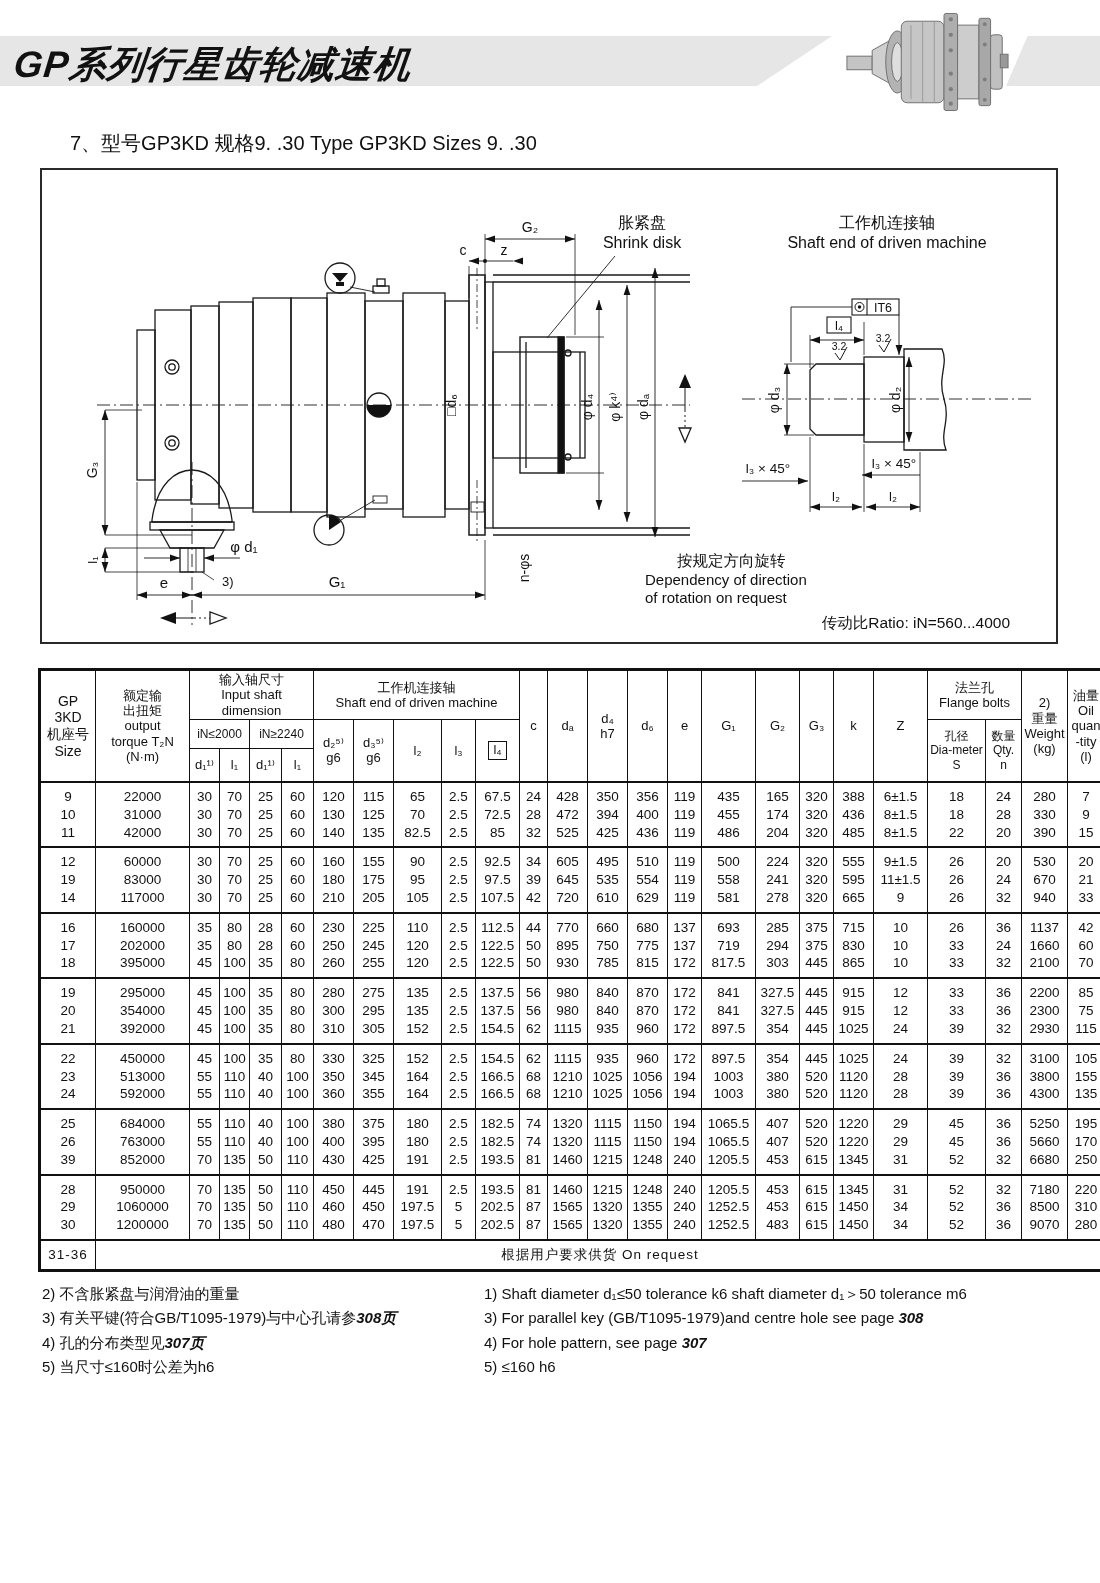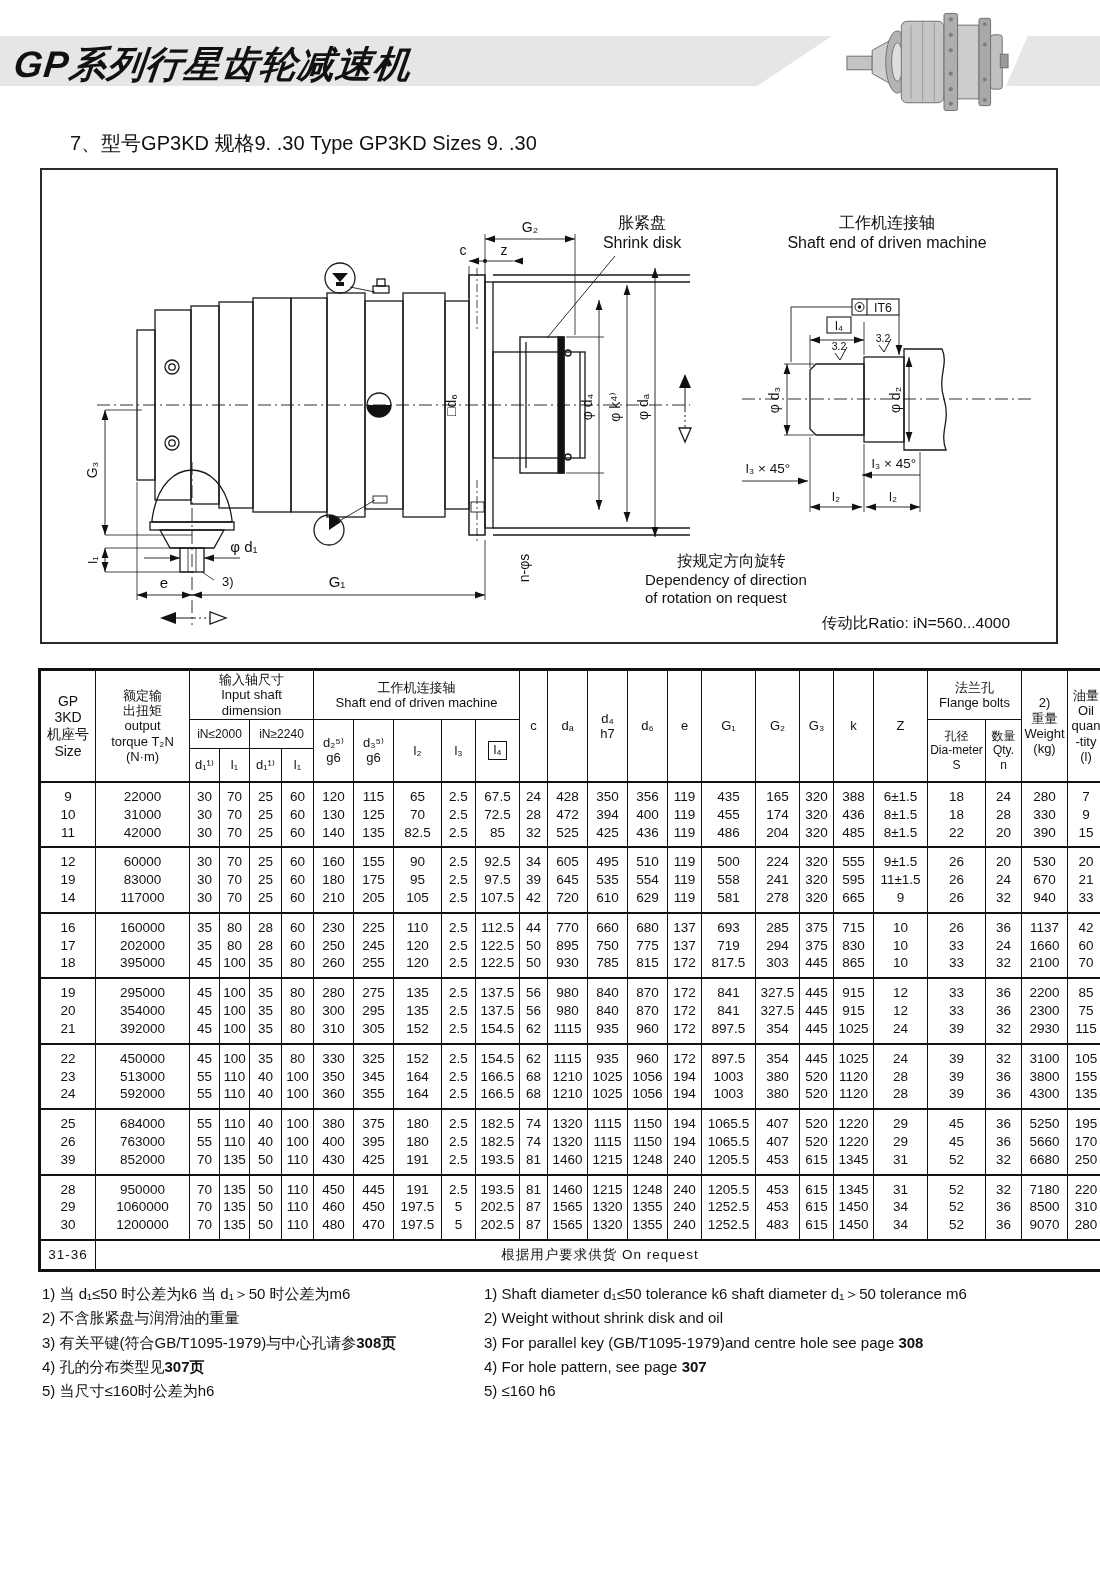--- a/index.html
+++ b/index.html
@@ -30,21 +30,21 @@
   #spec-table thead tr:nth-child(2) th{height:26px;}
   #spec-table thead tr:nth-child(3) th{height:30px;}
   .boxed{display:inline-block;border:1.3px solid #111;padding:0 4px;line-height:1.25;}
   .onreq{font-size:14.5px;letter-spacing:1px;padding:4px 0;}
   
   #notes{position:absolute;left:42px;top:1282px;width:1022px;display:flex;}
   .note-col{font-size:15px;line-height:1.62;}
   .note-col.cn{width:442px;}
   .note-col.en{flex:1;}
   .note-line{white-space:nowrap;}
-  .b{font-weight:700;}
+  .b{font-weight:700;font-style:italic;}
 </style>
 </head>
 <body>
 
 <div id="page">
 
   <div class="band"></div>
   <div class="band2"></div>
   <div class="banner-title">GP系列行星齿轮减速机</div>
   <svg id="product-photo" width="165" height="115" viewBox="0 0 170 115">
@@ -937,28 +937,26 @@
       <tbody>
         <tr>
           <td class="onreq">31-36</td>
           <td colspan="24" class="onreq">根据用户要求供货   On request</td>
         </tr>
       </tbody>
     </table>
 
   <div id="notes">
     <div class="note-col cn">
-      <div class="note-line">1) 当 d₁≤50 时公差为k6  当 d₁＞50 时公差为m6</div>
       <div class="note-line">2) 不含胀紧盘与润滑油的重量</div>
       <div class="note-line"><span>3) 有关平键(符合GB/T1095-1979)与中心孔请参</span><span class="b">308页</span></div>
       <div class="note-line"><span>4) 孔的分布类型见</span><span class="b">307页</span></div>
       <div class="note-line">5) 当尺寸≤160时公差为h6</div>
     </div>
     <div class="note-col en">
       <div class="note-line">1) Shaft diameter d₁≤50   tolerance k6   shaft diameter d₁＞50   tolerance m6</div>
-      <div class="note-line">2) Weight without shrink disk and oil</div>
       <div class="note-line"><span>3) For parallel key (GB/T1095-1979)and centre hole see page </span><span class="b">308</span></div>
       <div class="note-line"><span>4) For hole pattern, see page </span><span class="b">307</span></div>
       <div class="note-line">5) ≤160 h6</div>
     </div>
   </div>
 
 </div>
 
 </body></html>

